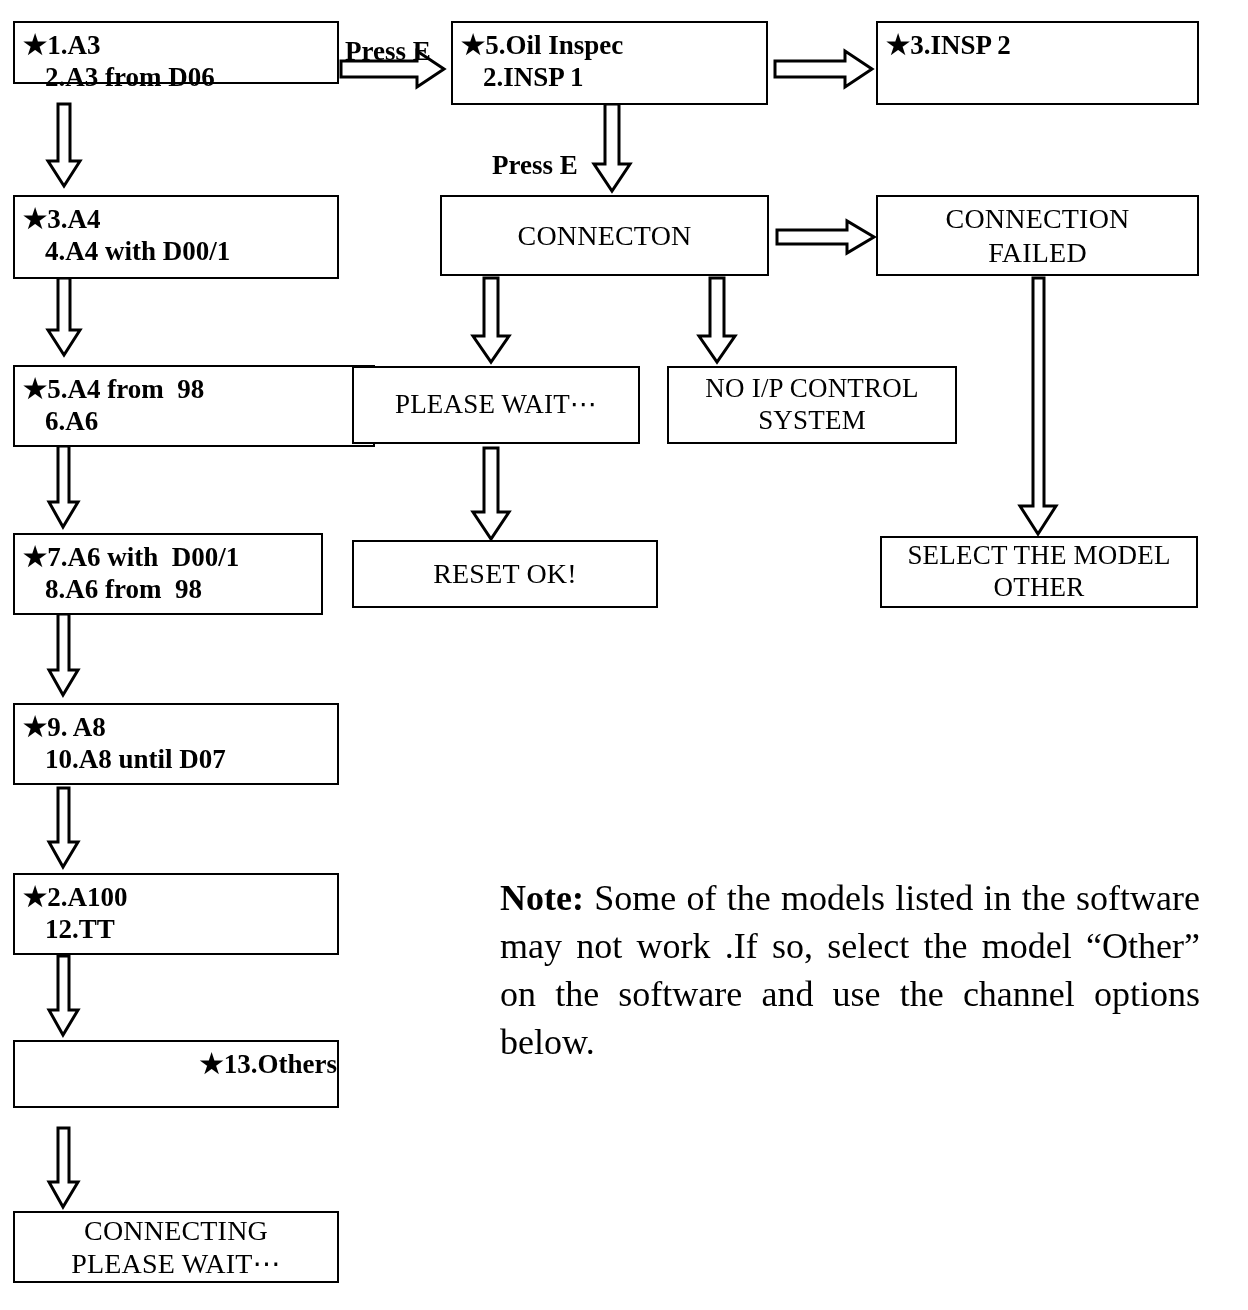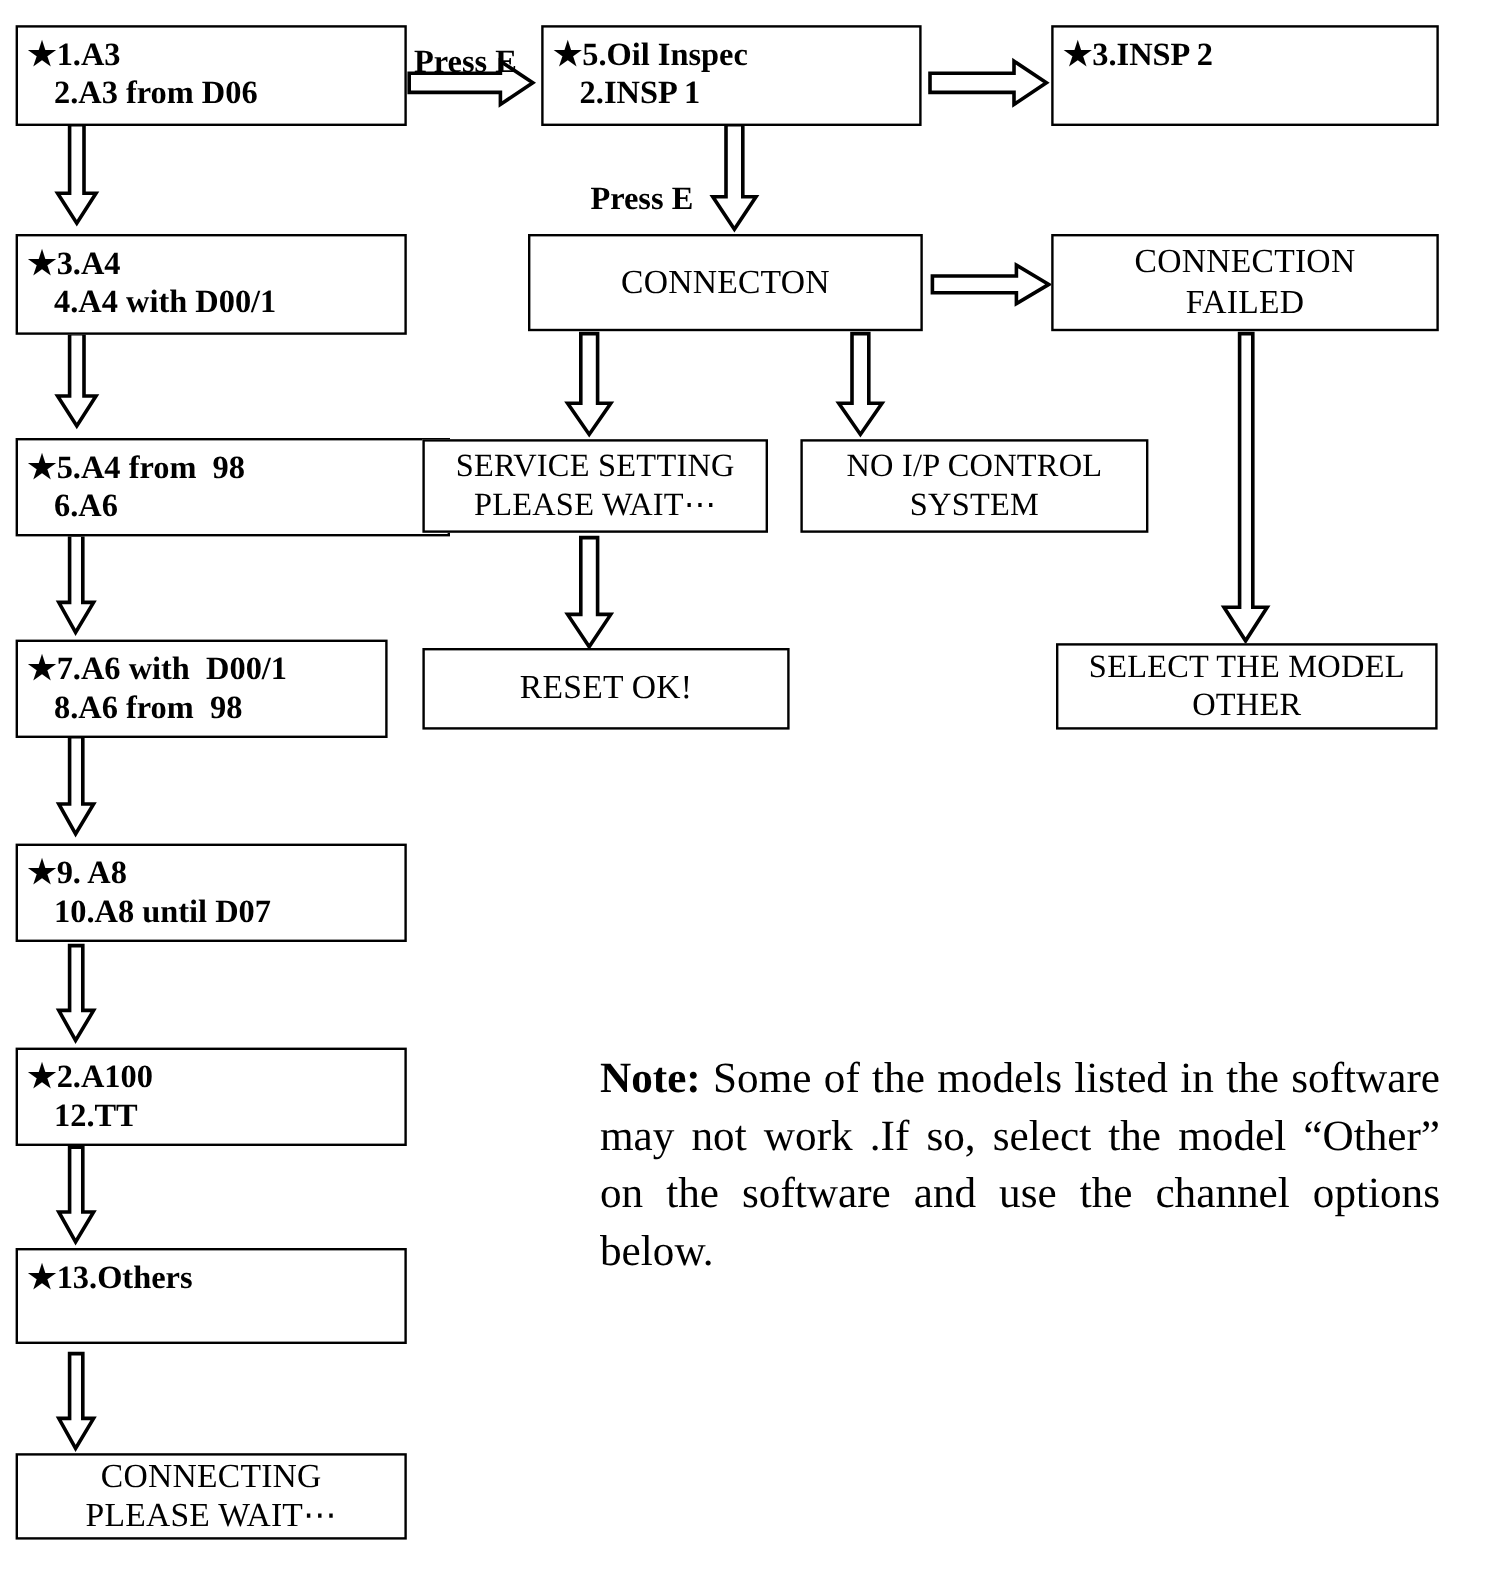--- a/index.html
+++ b/index.html
@@ -159,21 +159,21 @@
       <polygon points="13,0 27,0 27,64 38,64 20,91 2,64 13,64" fill="#ffffff" stroke="#000000" stroke-width="3"></polygon>
     </svg>
   </div>
 
   <div class="arrow" style="left:1018px;top:278px;">
     <svg width="50" height="259" viewBox="0 0 50 259">
       <polygon points="15,0 26,0 26,228 38,228 20,256 2,228 15,228" fill="#ffffff" stroke="#000000" stroke-width="3"></polygon>
     </svg>
   </div>
 
-  <div class="box menu" style="left:13px;top:21px;width:326px;height:84px;">
+  <div class="box menu" style="left:13px;top:21px;width:326px;height:63px;">
     <span class="ln first">★1.A3</span>
     <span class="ln second">2.A3 from D06</span>
   </div>
 
   <div class="box menu" style="left:13px;top:195px;width:326px;height:84px;">
     <span class="ln first">★3.A4</span>
     <span class="ln second">4.A4 with D00/1</span>
   </div>
 
   <div class="box menu" style="left:13px;top:365px;width:362px;height:82px;">
@@ -189,41 +189,40 @@
   <div class="box menu" style="left:13px;top:703px;width:326px;height:82px;">
     <span class="ln first">★9. A8</span>
     <span class="ln second">10.A8 until D07</span>
   </div>
 
   <div class="box menu" style="left:13px;top:873px;width:326px;height:82px;">
     <span class="ln first">★2.A100</span>
     <span class="ln second">12.TT</span>
   </div>
 
-  <div class="box menu" style="left:13px;top:1040px;width:326px;height:80px;">
+  <div class="box menu" style="left:13px;top:1040px;width:326px;height:68px;align-items:flex-end;">
     <span class="ln first">★13.Others</span>
     <span class="ln second"></span>
   </div>
 
   <div class="box msg" style="left:13px;top:1211px;width:326px;height:72px;">
     <span class="ln">CONNECTING</span>
     <span class="ln">PLEASE WAIT⋯</span>
   </div>
 
   <div class="box menu" style="left:451px;top:21px;width:317px;height:84px;">
     <span class="ln first">★5.Oil Inspec</span>
     <span class="ln second">2.INSP 1</span>
   </div>
 
   <div class="box msg" style="left:440px;top:195px;width:329px;height:81px;">
     <span class="ln">CONNECTON</span>
   </div>
 
   <div class="box msg tight" style="left:352px;top:366px;width:288px;height:78px;">
-    <span class="ln">SERVICE SETTING</span>
     <span class="ln">PLEASE WAIT⋯</span>
   </div>
 
   <div class="box msg tight" style="left:667px;top:366px;width:290px;height:78px;">
     <span class="ln">NO I/P CONTROL</span>
     <span class="ln">SYSTEM</span>
   </div>
 
   <div class="box msg" style="left:352px;top:540px;width:306px;height:68px;">
     <span class="ln">RESET OK!</span>

